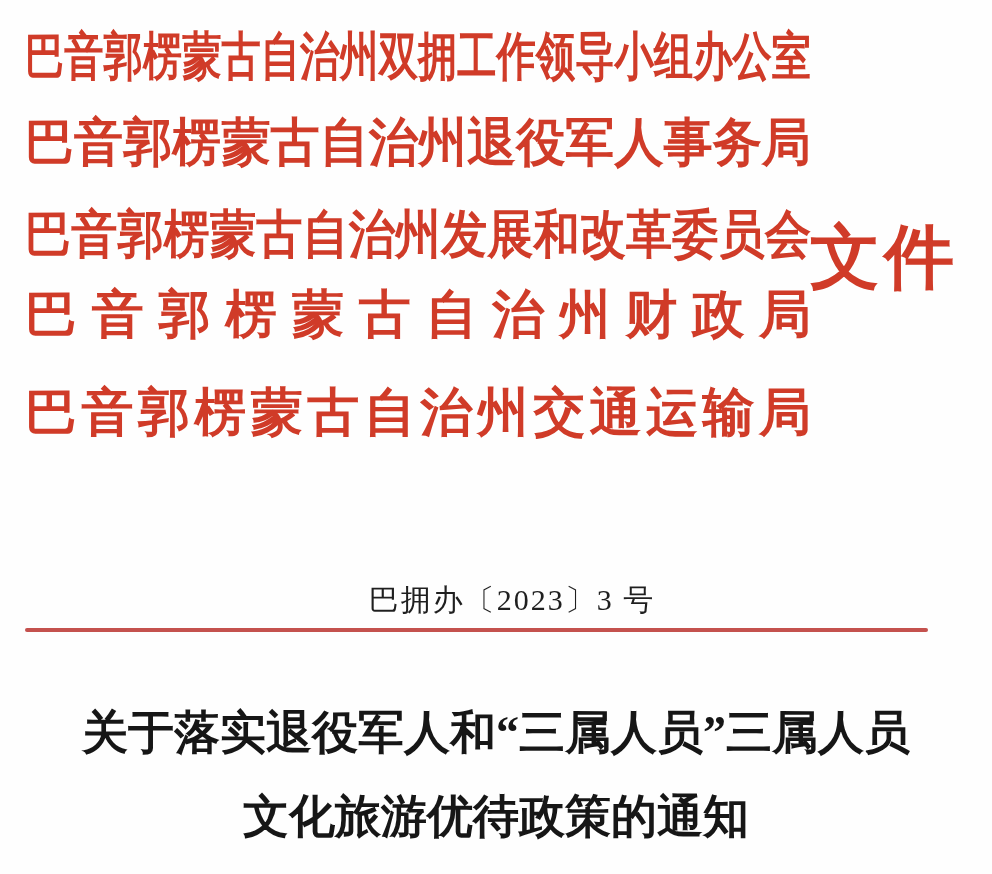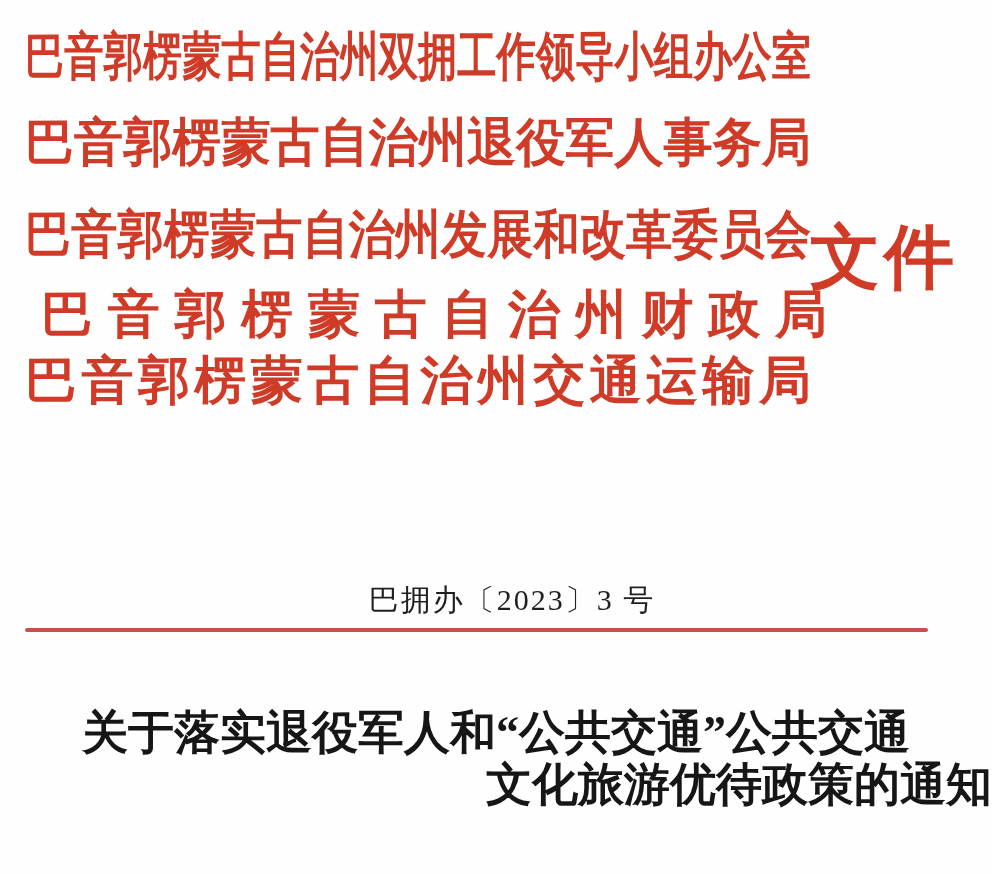--- a/index.html
+++ b/index.html
@@ -32,21 +32,21 @@
   }
   .fit {
     display: inline-block;
     white-space: nowrap;
     transform-origin: 0 50%;
   }
   .line-1 { top: 28px; }
   .line-2 { top: 114px; }
   .line-3 { top: 206px; }
   .line-4 { top: 286px; }
-  .line-5 { top: 352px; }
+  .line-5 { top: 384px; }
   .line-6 { top: 454px; }
 
   
   .doc-type {
     position: absolute;
     left: 810px;
     top: 208px;
     width: 182px;
     height: 100px;
     line-height: 100px;
@@ -87,45 +87,45 @@
     position: absolute;
     left: 0;
     width: 992px;
     text-align: center;
     font-size: 46px;
     font-weight: bold;
     color: #161616;
     white-space: nowrap;
   }
   .title-1 { top: 702px; }
-  .title-2 { top: 754px; text-align: right; }
+  .title-2 { top: 786px; }
 </style>
 </head>
 <body>
 
 <div class="page">
 
   <div class="agency-line line-1">
     <span class="fit" style="transform: scaleX(0.7558);">巴音郭楞蒙古自治州双拥工作领导小组办公室</span>
   </div>
   <div class="agency-line line-2">
     <span class="fit" style="transform: scaleX(0.9447);">巴音郭楞蒙古自治州退役军人事务局</span>
   </div>
   <div class="agency-line line-3">
     <span class="fit" style="transform: scaleX(0.8891);">巴音郭楞蒙古自治州发展和改革委员会</span>
   </div>
   <div class="agency-line line-4">
-    <span class="fit" style="letter-spacing: 14.73px; margin-left: 16px;">巴音郭楞蒙古自治州财政局</span>
+    <span class="fit" style="letter-spacing: 14.73px;">巴音郭楞蒙古自治州财政局</span>
   </div>
   <div class="agency-line line-5">
     <span class="fit" style="letter-spacing: 4.46px;">巴音郭楞蒙古自治州交通运输局</span>
   </div>
 
   <div class="doc-type">文件</div>
 
   <div class="doc-number">巴拥办〔2023〕3 号</div>
 
   <div class="red-rule"></div>
 
-  <div class="doc-title title-1">关于落实退役军人和“公共交通”公共交通</div>
+  <div class="doc-title title-1">关于落实退役军人和“三属人员”三属人员</div>
   <div class="doc-title title-2">文化旅游优待政策的通知</div>
 
 </div>
 
 </body></html>

